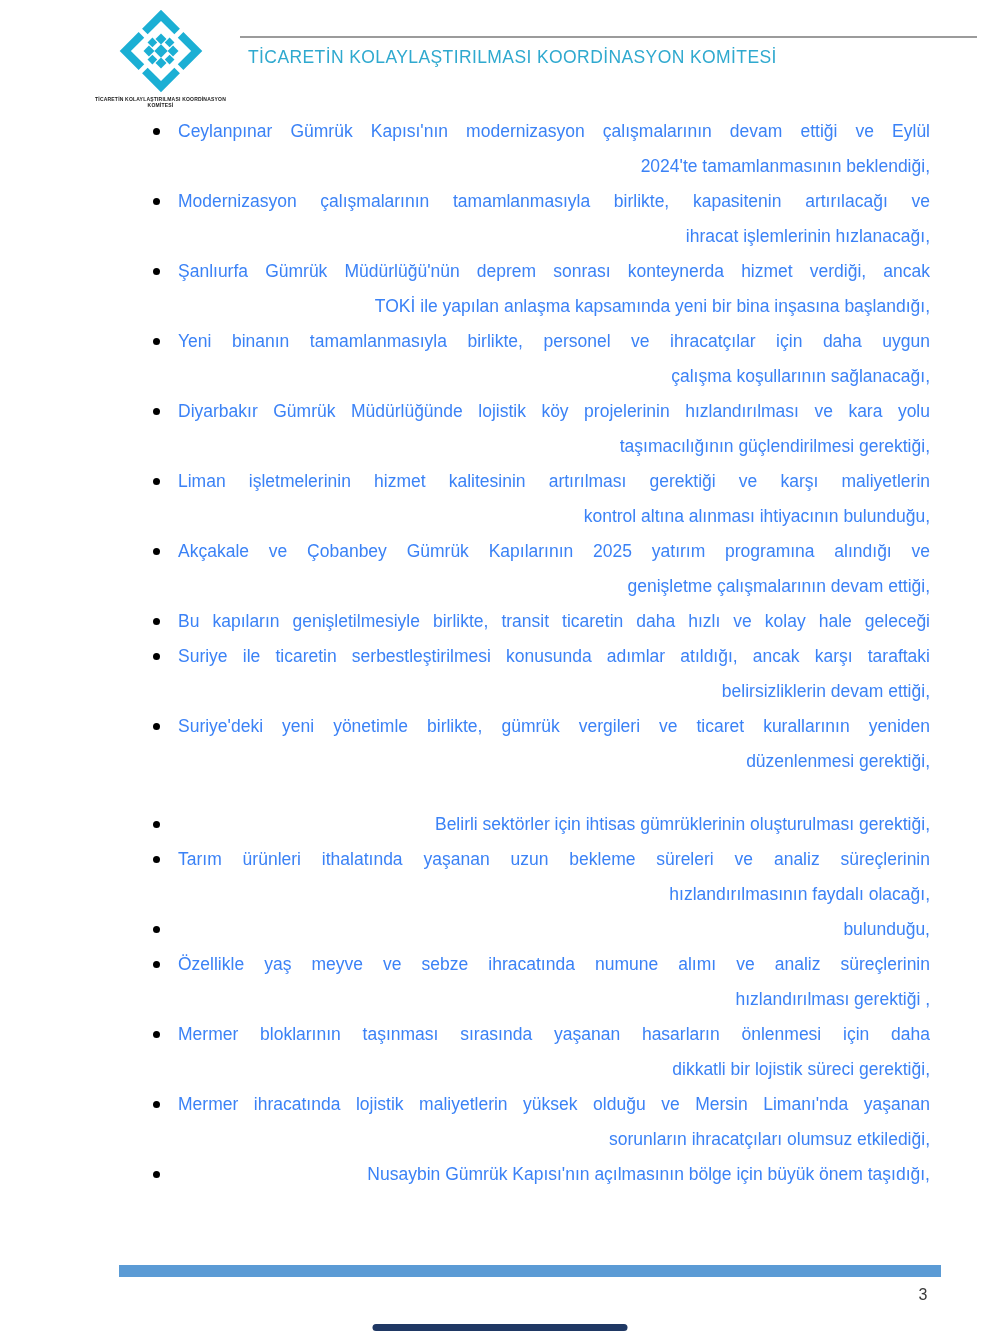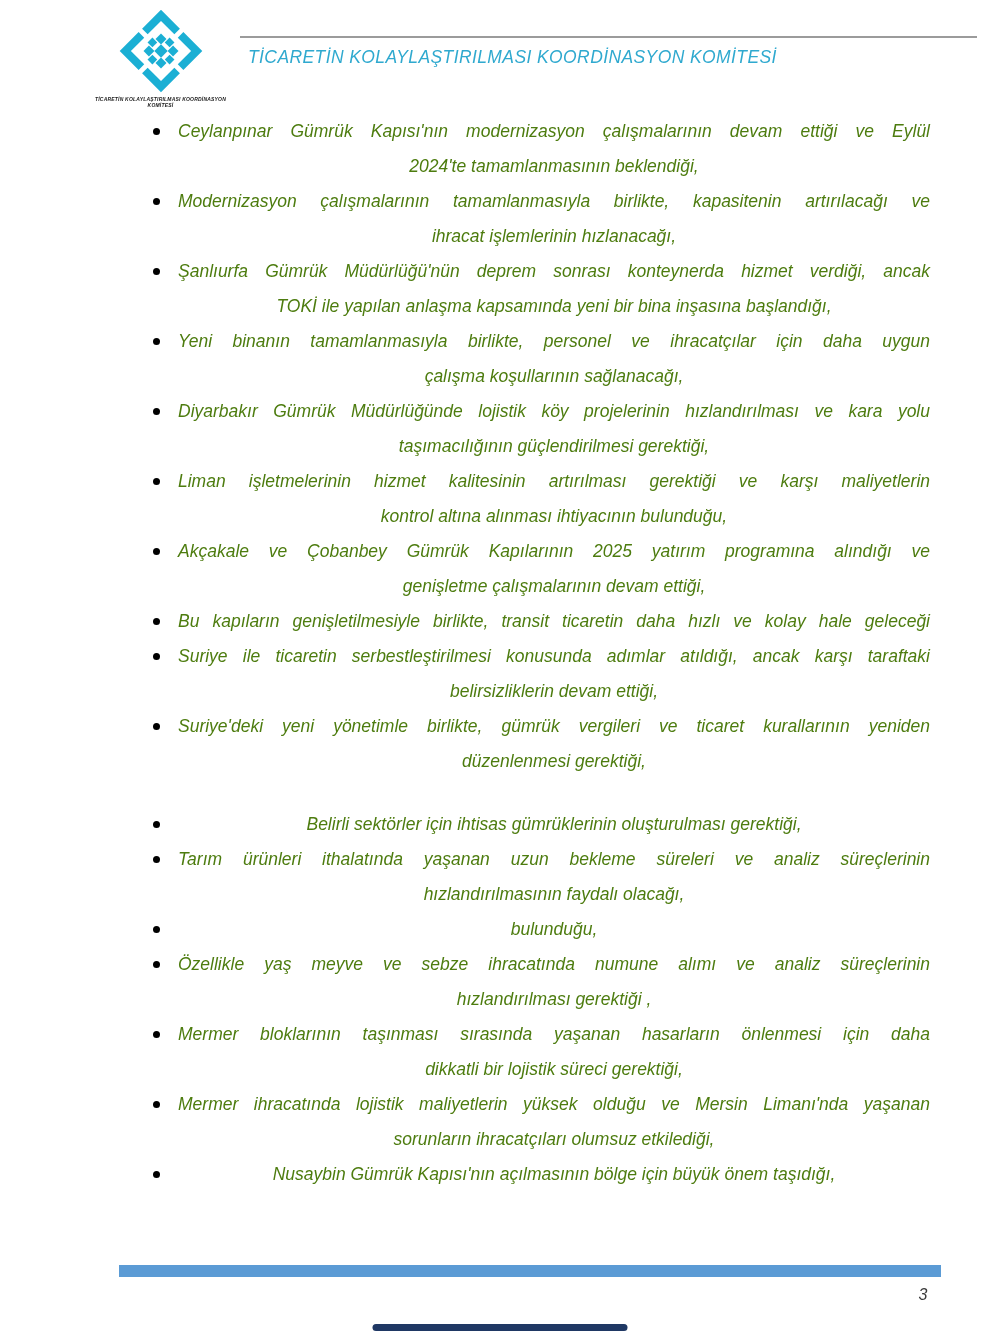--- a/index.html
+++ b/index.html
@@ -3,21 +3,21 @@
 <meta charset="utf-8">
 <style>
   * { margin: 0; padding: 0; box-sizing: border-box; }
   html, body {
     width: 999px; height: 1332px;
     background: #ffffff;
     overflow: hidden;
     font-family: "Liberation Sans", sans-serif;
     position: relative;
   }
-  .page { position: absolute; inset: 0; width: 999px; height: 1332px; background: #fff; font-style: italic; }
+  .page { position: absolute; inset: 0; width: 999px; height: 1332px; background: #fff; }
 
   
   .logo-wrap { position: absolute; left: 88px; top: 8px; width: 145px; text-align: center; }
   .logo-svg { display: block; margin: 0 auto; }
   .logo-caption {
     margin-top: 2px;
     font-size: 5px; line-height: 6px; font-weight: bold;
     color: #1a1a1a; letter-spacing: 0.2px;
   }
   .header-rule {
@@ -25,29 +25,29 @@
     background: #9b9b9b;
   }
   .header-title {
     position: absolute; left: 248px; top: 47px;
     font-size: 17.5px; letter-spacing: 0.4px;
     color: var(--accent_cyan, #2fa9cf);
     white-space: nowrap;
   }
 
   
-  .content { position: absolute; left: 150px; top: 114px; width: 780px; color: #4d7c0f; }
+  .content { position: absolute; left: 150px; top: 114px; width: 780px; color: #3b82f6; }
   .bullet-item { position: relative; padding-left: 28px; font-size: 17.5px; line-height: 35px; }
   .dot {
     position: absolute; left: 3px; top: 14px;
     width: 7px; height: 7px; border-radius: 50%;
     background: #000;
   }
   .jline { text-align: justify; text-align-last: justify; }
-  .lline { text-align: center; }
+  .lline { text-align: right; }
   .group-gap { height: 28px; }
 
   
   .footer-bar {
     position: absolute; left: 119px; top: 1265px; width: 822px; height: 12px;
     background: var(--footer_bar_blue, #5b9bd5);
   }
   .page-number {
     position: absolute; left: 908px; top: 1286px; width: 30px;
     font-size: 16px; color: #3a3a3a; text-align: center;

